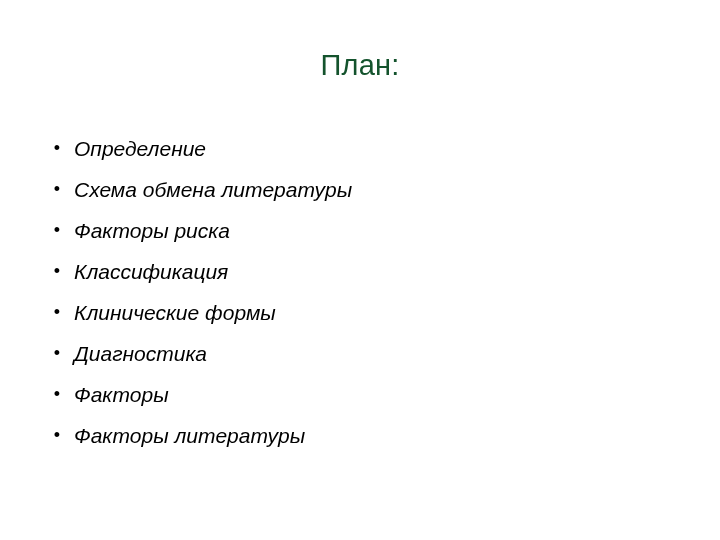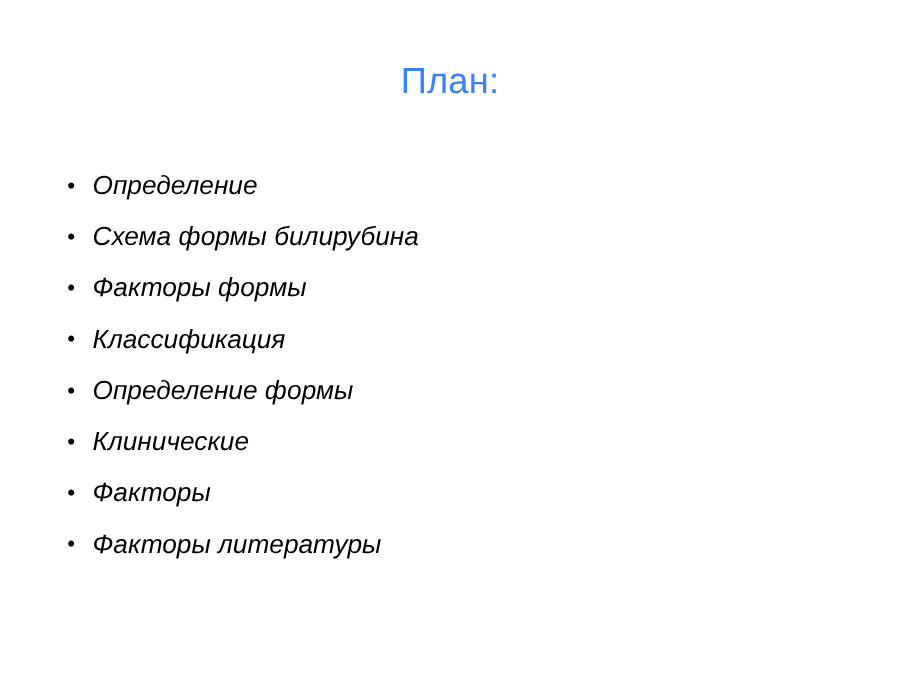--- a/index.html
+++ b/index.html
@@ -18,21 +18,21 @@
   }
   .slide-title {
     position: absolute;
     top: 48px;
     left: 0;
     width: 720px;
     text-align: center;
     font-size: 29px;
     line-height: 34px;
     font-weight: 400;
-    color: #3b82f6;
+    color: #14532d;
     letter-spacing: 0.2px;
   }
   .bullet-list {
     position: absolute;
     top: 128px;
     left: 40px;
     width: 620px;
     margin: 0;
     padding: 0;
     list-style: none;
@@ -67,41 +67,41 @@
 
   <ul class="bullet-list">
 
     <li class="bullet-item">
       <span class="bullet-dot">•</span>
       <span class="bullet-text">Определение</span>
     </li>
 
     <li class="bullet-item">
       <span class="bullet-dot">•</span>
-      <span class="bullet-text">Схема формы билирубина</span>
+      <span class="bullet-text">Схема обмена литературы</span>
     </li>
 
     <li class="bullet-item">
       <span class="bullet-dot">•</span>
-      <span class="bullet-text">Факторы формы</span>
+      <span class="bullet-text">Факторы риска</span>
     </li>
 
     <li class="bullet-item">
       <span class="bullet-dot">•</span>
       <span class="bullet-text">Классификация</span>
     </li>
 
     <li class="bullet-item">
       <span class="bullet-dot">•</span>
-      <span class="bullet-text">Определение формы</span>
+      <span class="bullet-text">Клинические формы</span>
     </li>
 
     <li class="bullet-item">
       <span class="bullet-dot">•</span>
-      <span class="bullet-text">Клинические</span>
+      <span class="bullet-text">Диагностика</span>
     </li>
 
     <li class="bullet-item">
       <span class="bullet-dot">•</span>
       <span class="bullet-text">Факторы</span>
     </li>
 
     <li class="bullet-item">
       <span class="bullet-dot">•</span>
       <span class="bullet-text">Факторы литературы</span>

